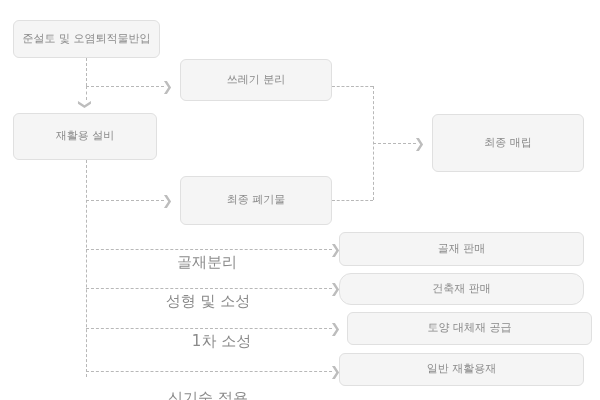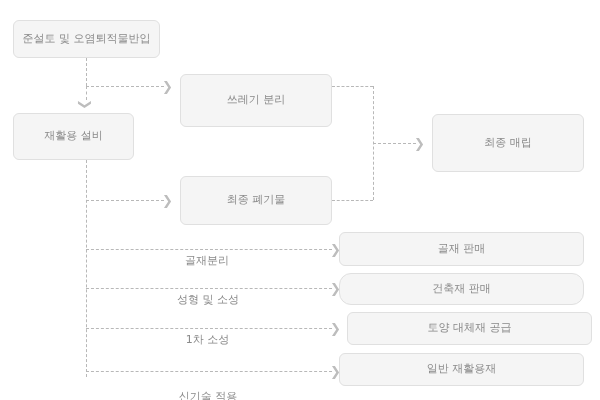--- a/index.html
+++ b/index.html
@@ -60,21 +60,21 @@
     content: "\276F";
   }
   .chev-down::before {
     content: "\276F";
     display: inline-block;
     transform: rotate(90deg);
   }
   .edge-label {
     position: absolute;
     color: #8a8a8a;
-    font-size: 11px;
+    font-size: 15px;
     line-height: 1;
     white-space: nowrap;
     text-align: center;
   }
 </style>
 </head>
 <body>
 
 <div id="canvas">
 
@@ -109,25 +109,25 @@
 
   <div class="vline" style="left:373px; top:86px; height:114px;"></div>
 
   <div class="hline" style="left:373px; top:143px; width:43px;"></div>
   <div class="chev chev-right" style="left:414px; top:137px;"></div>
 
   <div class="node" style="left:13px; top:20px; width:147px; height:38px;">
     <span class="node-label">준설토 및 오염퇴적물반입</span>
   </div>
 
-  <div class="node" style="left:13px; top:113px; width:121px; height:47px;">
+  <div class="node" style="left:13px; top:113px; width:144px; height:47px;">
     <span class="node-label">재활용 설비</span>
   </div>
 
-  <div class="node" style="left:180px; top:74px; width:152px; height:53px;">
+  <div class="node" style="left:180px; top:59px; width:152px; height:42px;">
     <span class="node-label">쓰레기 분리</span>
   </div>
 
   <div class="node" style="left:180px; top:176px; width:152px; height:49px;">
     <span class="node-label">최종 폐기물</span>
   </div>
 
   <div class="node" style="left:432px; top:114px; width:152px; height:58px;">
     <span class="node-label">최종 매립</span>
   </div>
@@ -145,17 +145,17 @@
   </div>
 
   <div class="node" style="left:339px; top:353px; width:245px; height:33px;">
     <span class="node-label">일반 재활용재</span>
   </div>
 
   <div class="edge-label" style="left:152px; top:255px; width:110px;">골재분리</div>
 
   <div class="edge-label" style="left:148px; top:294px; width:120px;">성형 및 소성</div>
 
-  <div class="edge-label" style="left:155px; top:334px; width:105px;">1차 소성</div>
+  <div class="edge-label" style="left:169px; top:334px; width:105px;">1차 소성</div>
 
   <div class="edge-label" style="left:148px; top:377px; width:120px;margin-top:14px;">신기술 적용</div>
 
 </div>
 
 </body></html>

